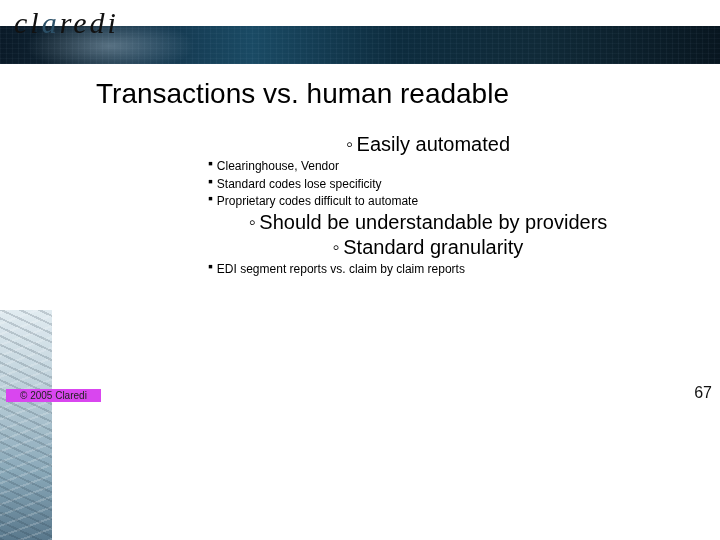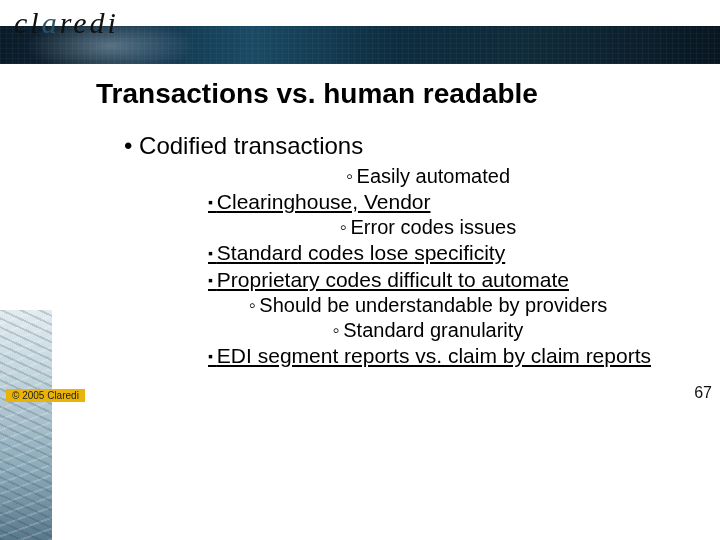--- a/index.html
+++ b/index.html
@@ -23,66 +23,64 @@
     background: radial-gradient(120px 40px at 110px 20px, rgba(220,240,255,.35), transparent 70%);
   }
   .logo {
     position: absolute; top: 6px; left: 14px; z-index: 5;
     font-family: Georgia, "Times New Roman", serif; font-style: italic;
     font-size: 30px; letter-spacing: 3px; color: #111;
   }
   .logo .lo-a { color: #2b4f66; }
 
   .content { position: absolute; top: 72px; left: 52px; width: 640px; }
-  .title { font-size: 28px; font-weight: bold; margin: 6px 0 22px 44px; }
+  .title { font-size: 28px; font-weight: normal; margin: 6px 0 22px 44px; }
 
   .lvl1 { font-size: 24px; margin-left: 72px; margin-top: 4px; margin-bottom: 4px; }
   .lvl1::before { content: "• "; }
   .lvl2 { font-size: 20px; margin-left: 112px; line-height: 1.25; text-align: center; }
   .lvl2::before { content: "◦  "; letter-spacing: -1px; }
-  .lvl3 { font-size: 21px; margin-left: 156px; line-height: 1.25; text-decoration: underline; }
+  .lvl3 { font-size: 12px; margin-left: 156px; line-height: 1.25; }
   .lvl3::before { content: "▪ "; font-size: 14px; position: relative; top: -2px; }
 
   .side-strip {
     position: absolute; left: 0; top: 310px; width: 52px; height: 230px;
     background: linear-gradient(180deg, #dfeaf0 0%, #bcd0da 30%, #7ea0b2 70%, #486a80 100%);
     overflow: hidden; opacity: .9;
   }
   .side-strip::before {
     content: ""; position: absolute; inset: 0;
     background:
       repeating-linear-gradient(25deg, rgba(10,30,45,.18) 0 2px, transparent 2px 8px),
       repeating-linear-gradient(-20deg, rgba(255,255,255,.18) 0 2px, transparent 2px 10px);
   }
 
   .footer-left {
     position: absolute; left: 6px; bottom: 6px; font-size: 10px; color: #222;
-    background: #eab308; padding: 1px 6px;
+    background: #d946ef; padding: 1px 14px;
   }
   .footer-right {
     position: absolute; right: 8px; bottom: 6px; font-size: 16px; color: #111;
   }
 </style>
 </head>
 <body>
 
 <div class="slide">
 
   <div class="header-band"></div>
   <div class="logo">cl<span class="lo-a">a</span>redi</div>
 
   <div class="side-strip"></div>
 
   <div class="content">
     <div class="title">Transactions vs. human readable</div>
 
-    <div class="lvl1">Codified transactions</div>
     <div class="lvl2">Easily automated</div>
     <div class="lvl3">Clearinghouse, Vendor</div>
-    <div class="lvl2">Error codes issues</div>
     <div class="lvl3">Standard codes lose specificity</div>
     <div class="lvl3">Proprietary codes difficult to automate</div>
 
     <div class="lvl2">Should be understandable by providers</div>
     <div class="lvl2">Standard granularity</div>
     <div class="lvl3">EDI segment reports vs. claim by claim reports</div>
   </div>
 
   <div class="footer-left">© 2005 Claredi</div>
   <div class="footer-right">67</div>

